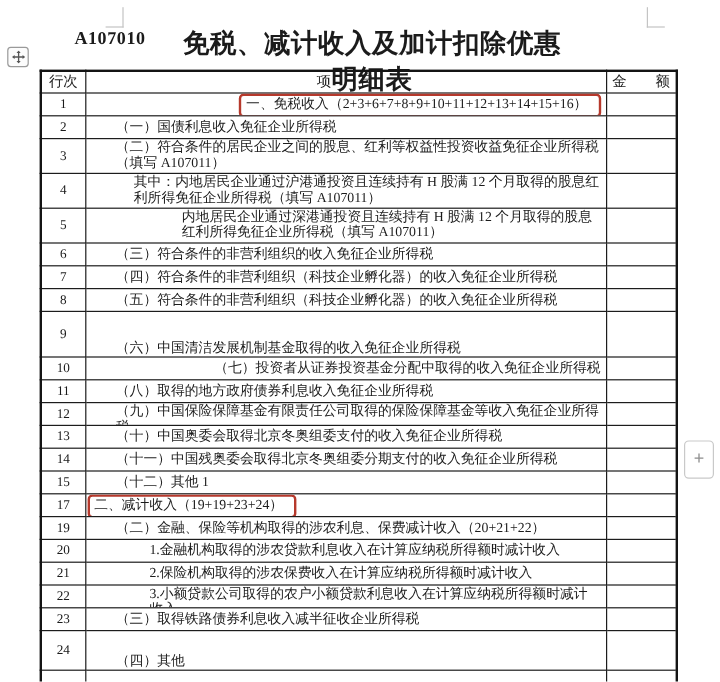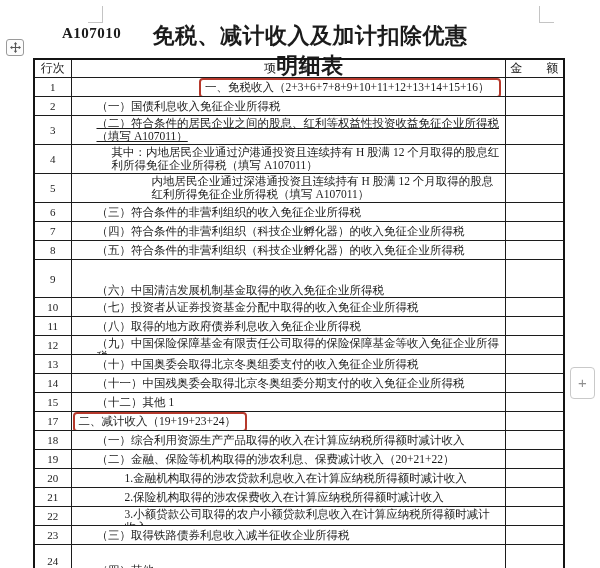--- a/index.html
+++ b/index.html
@@ -114,21 +114,21 @@
         <tr class="h1">
     <td class="c-no">2</td>
     <td class="c-item">
       <div class="item-wrap" style="padding-left: 25px;"><span class="item-text">（一）国债利息收入免征企业所得税</span></div>
     </td>
     <td class="c-amt"></td>
   </tr>
         <tr class="h2">
     <td class="c-no">3</td>
     <td class="c-item">
-      <div class="item-wrap" style="padding-left: 25px; text-decoration: underline;"><span class="item-text">（二）符合条件的居民企业之间的股息、红利等权益性投资收益免征企业所得税（填写 A107011）</span></div>
+      <div class="item-wrap" style="padding-left: 25px;"><span class="item-text">（二）符合条件的居民企业之间的股息、红利等权益性投资收益免征企业所得税（填写 A107011）</span></div>
     </td>
     <td class="c-amt"></td>
   </tr>
         <tr class="h2">
     <td class="c-no">4</td>
     <td class="c-item">
       <div class="item-wrap" style="padding-left: 40px;"><span class="item-text">其中：内地居民企业通过沪港通投资且连续持有 H 股满 12 个月取得的股息红利所得免征企业所得税（填写 A107011）</span></div>
     </td>
     <td class="c-amt"></td>
   </tr>
@@ -163,21 +163,21 @@
         <tr class="h1">
     <td class="c-no">9</td>
     <td class="c-item">
       <div class="item-wrap" style="padding-left: 25px; margin-top: 24px;"><span class="item-text">（六）中国清洁发展机制基金取得的收入免征企业所得税</span></div>
     </td>
     <td class="c-amt"></td>
   </tr>
         <tr class="h1">
     <td class="c-no">10</td>
     <td class="c-item">
-      <div class="item-wrap" style="padding-left: 25px;"><span class="item-text">（七）投资者从证券投资基金分配中取得的收入免征企业所得税</span></div>
+      <div class="item-wrap" style="padding-left: 25px; text-align: right;"><span class="item-text">（七）投资者从证券投资基金分配中取得的收入免征企业所得税</span></div>
     </td>
     <td class="c-amt"></td>
   </tr>
         <tr class="h1">
     <td class="c-no">11</td>
     <td class="c-item">
       <div class="item-wrap" style="padding-left: 25px;"><span class="item-text">（八）取得的地方政府债券利息收入免征企业所得税</span></div>
     </td>
     <td class="c-amt"></td>
   </tr>
@@ -206,27 +206,20 @@
     <td class="c-no">15</td>
     <td class="c-item">
       <div class="item-wrap" style="padding-left: 25px;"><span class="item-text">（十二）其他 1</span></div>
     </td>
     <td class="c-amt"></td>
   </tr>
         <tr class="h1 hl-row">
     <td class="c-no">17</td>
     <td class="c-item">
       <div class="item-wrap" style="padding-left: 6px;"><span class="item-text hl">二、减计收入（19+19+23+24）</span></div>
-    </td>
-    <td class="c-amt"></td>
-  </tr>
-        <tr class="h1">
-    <td class="c-no">18</td>
-    <td class="c-item">
-      <div class="item-wrap" style="padding-left: 25px;"><span class="item-text">（一）综合利用资源生产产品取得的收入在计算应纳税所得额时减计收入</span></div>
     </td>
     <td class="c-amt"></td>
   </tr>
         <tr class="h1">
     <td class="c-no">19</td>
     <td class="c-item">
       <div class="item-wrap" style="padding-left: 25px;"><span class="item-text">（二）金融、保险等机构取得的涉农利息、保费减计收入（20+21+22）</span></div>
     </td>
     <td class="c-amt"></td>
   </tr>

